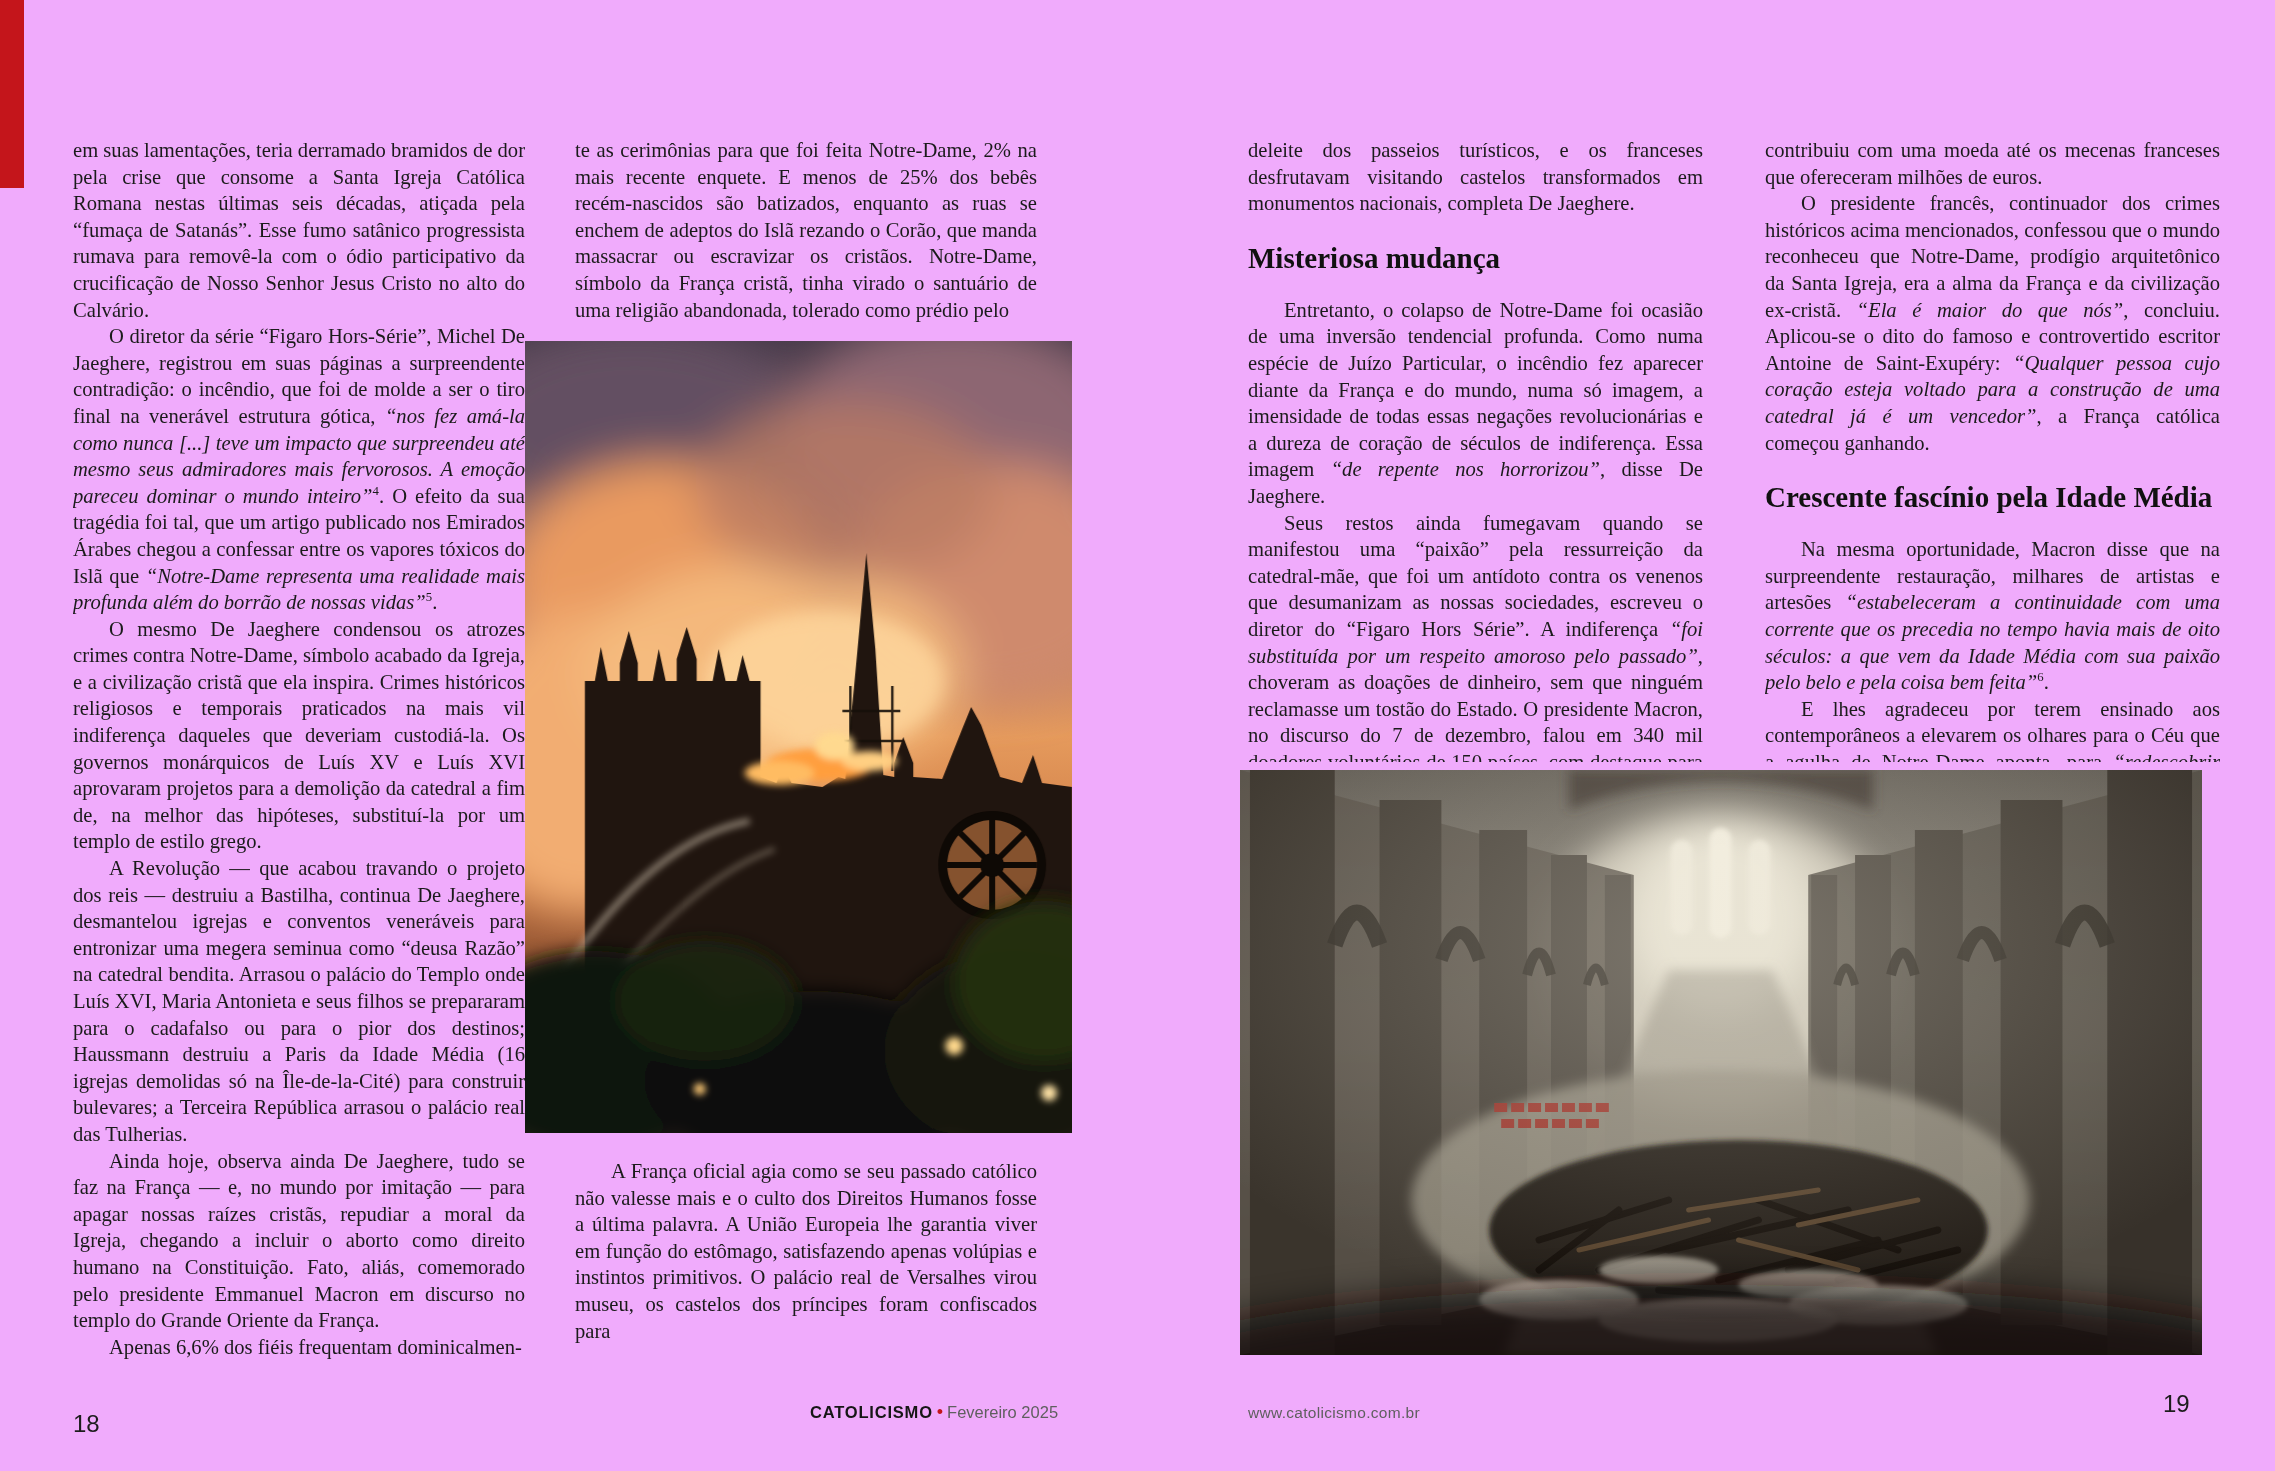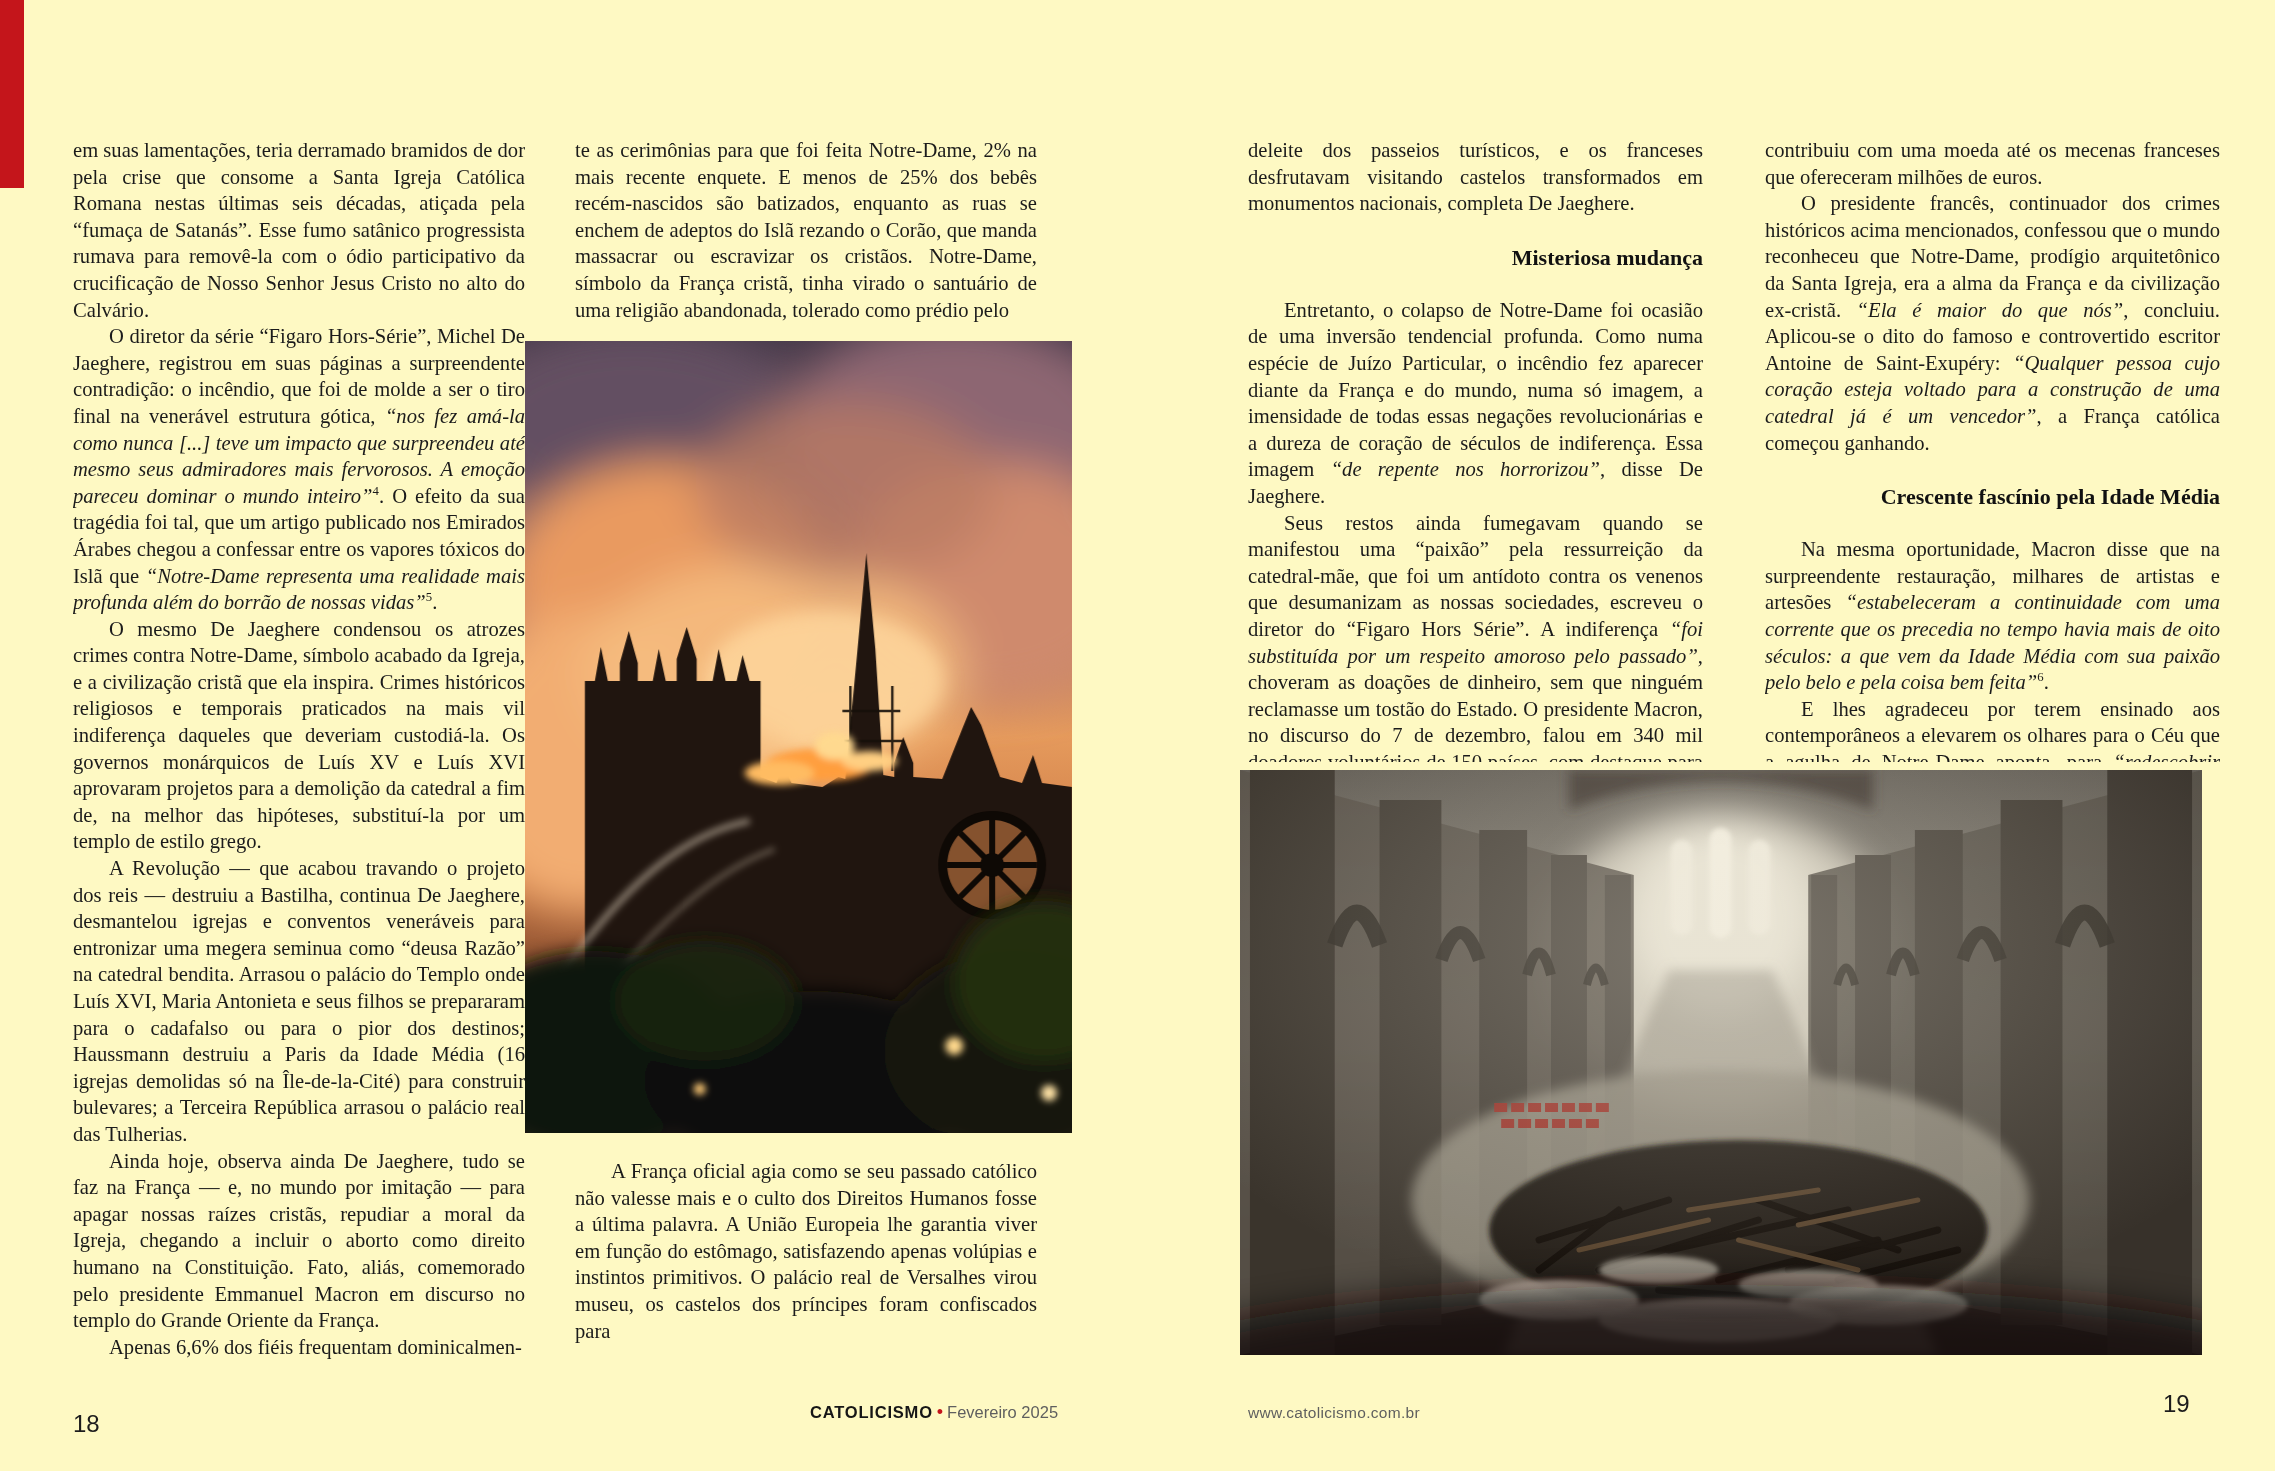--- a/index.html
+++ b/index.html
@@ -1,28 +1,28 @@
 <!DOCTYPE html>
 <html lang="pt-BR"><head>
 <meta charset="utf-8">
 <style>
   html,body{margin:0;padding:0;background:#e8e8e8;}
   .spread{
-    position:relative;width:2275px;height:1471px;background:#fef9c3;
+    position:relative;width:2275px;height:1471px;background:#f0abfc;
     overflow:hidden;font-family:"Liberation Serif",serif;color:#1b1b1b;
   }
   .red-tab{position:absolute;left:0;top:0;width:24px;height:188px;background:#c4151b;}
   .col{position:absolute;text-align:justify;font-size:20.6px;line-height:26.6px;overflow:hidden;}
   .col p{margin:0;}
   .para{text-indent:36px;}
   .noindent{text-indent:0;}
   .it{font-style:italic;}
   sup{font-size:0.62em;line-height:0;vertical-align:super;}
   .colhead{
-    font-weight:bold;text-align:right;font-size:22px;line-height:26px;
+    font-weight:bold;text-align:left;font-size:29px;line-height:26px;
     margin:28px 0 26px 0;text-indent:0;color:#111;
   }
   .photo{position:absolute;margin:0;padding:0;overflow:hidden;}
   .photo svg{display:block;width:100%;height:100%;}
   .pagenum{
     position:absolute;font-family:"Liberation Sans",sans-serif;
     font-size:24px;color:#1c1c1c;
   }
   .footer-center{
     position:absolute;left:810px;top:1402px;width:230px;

